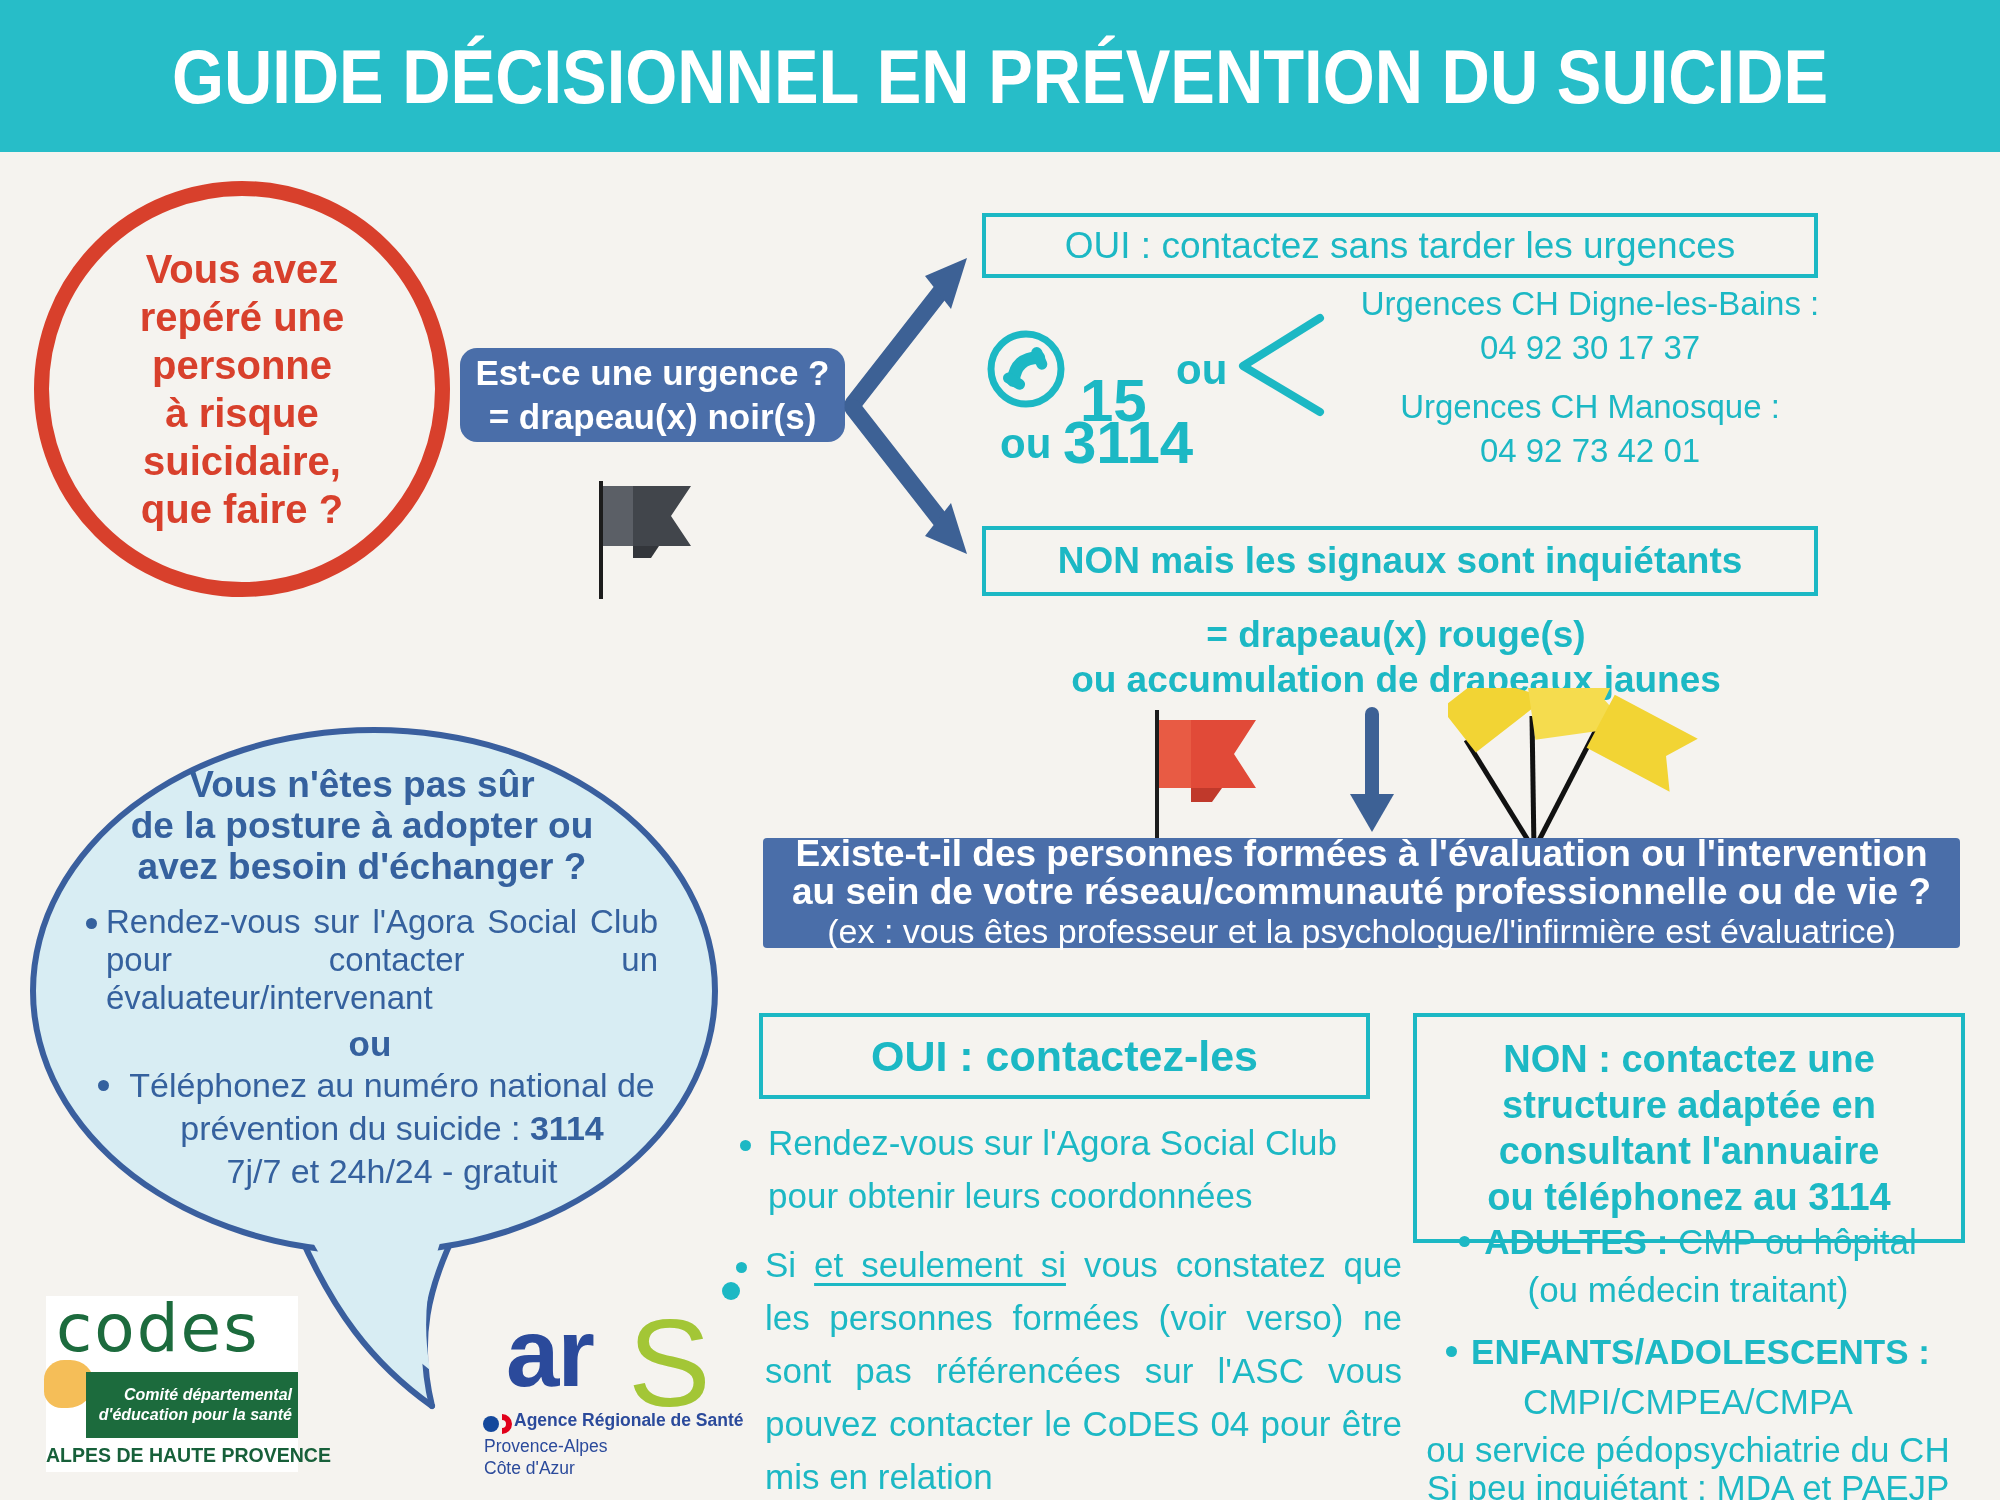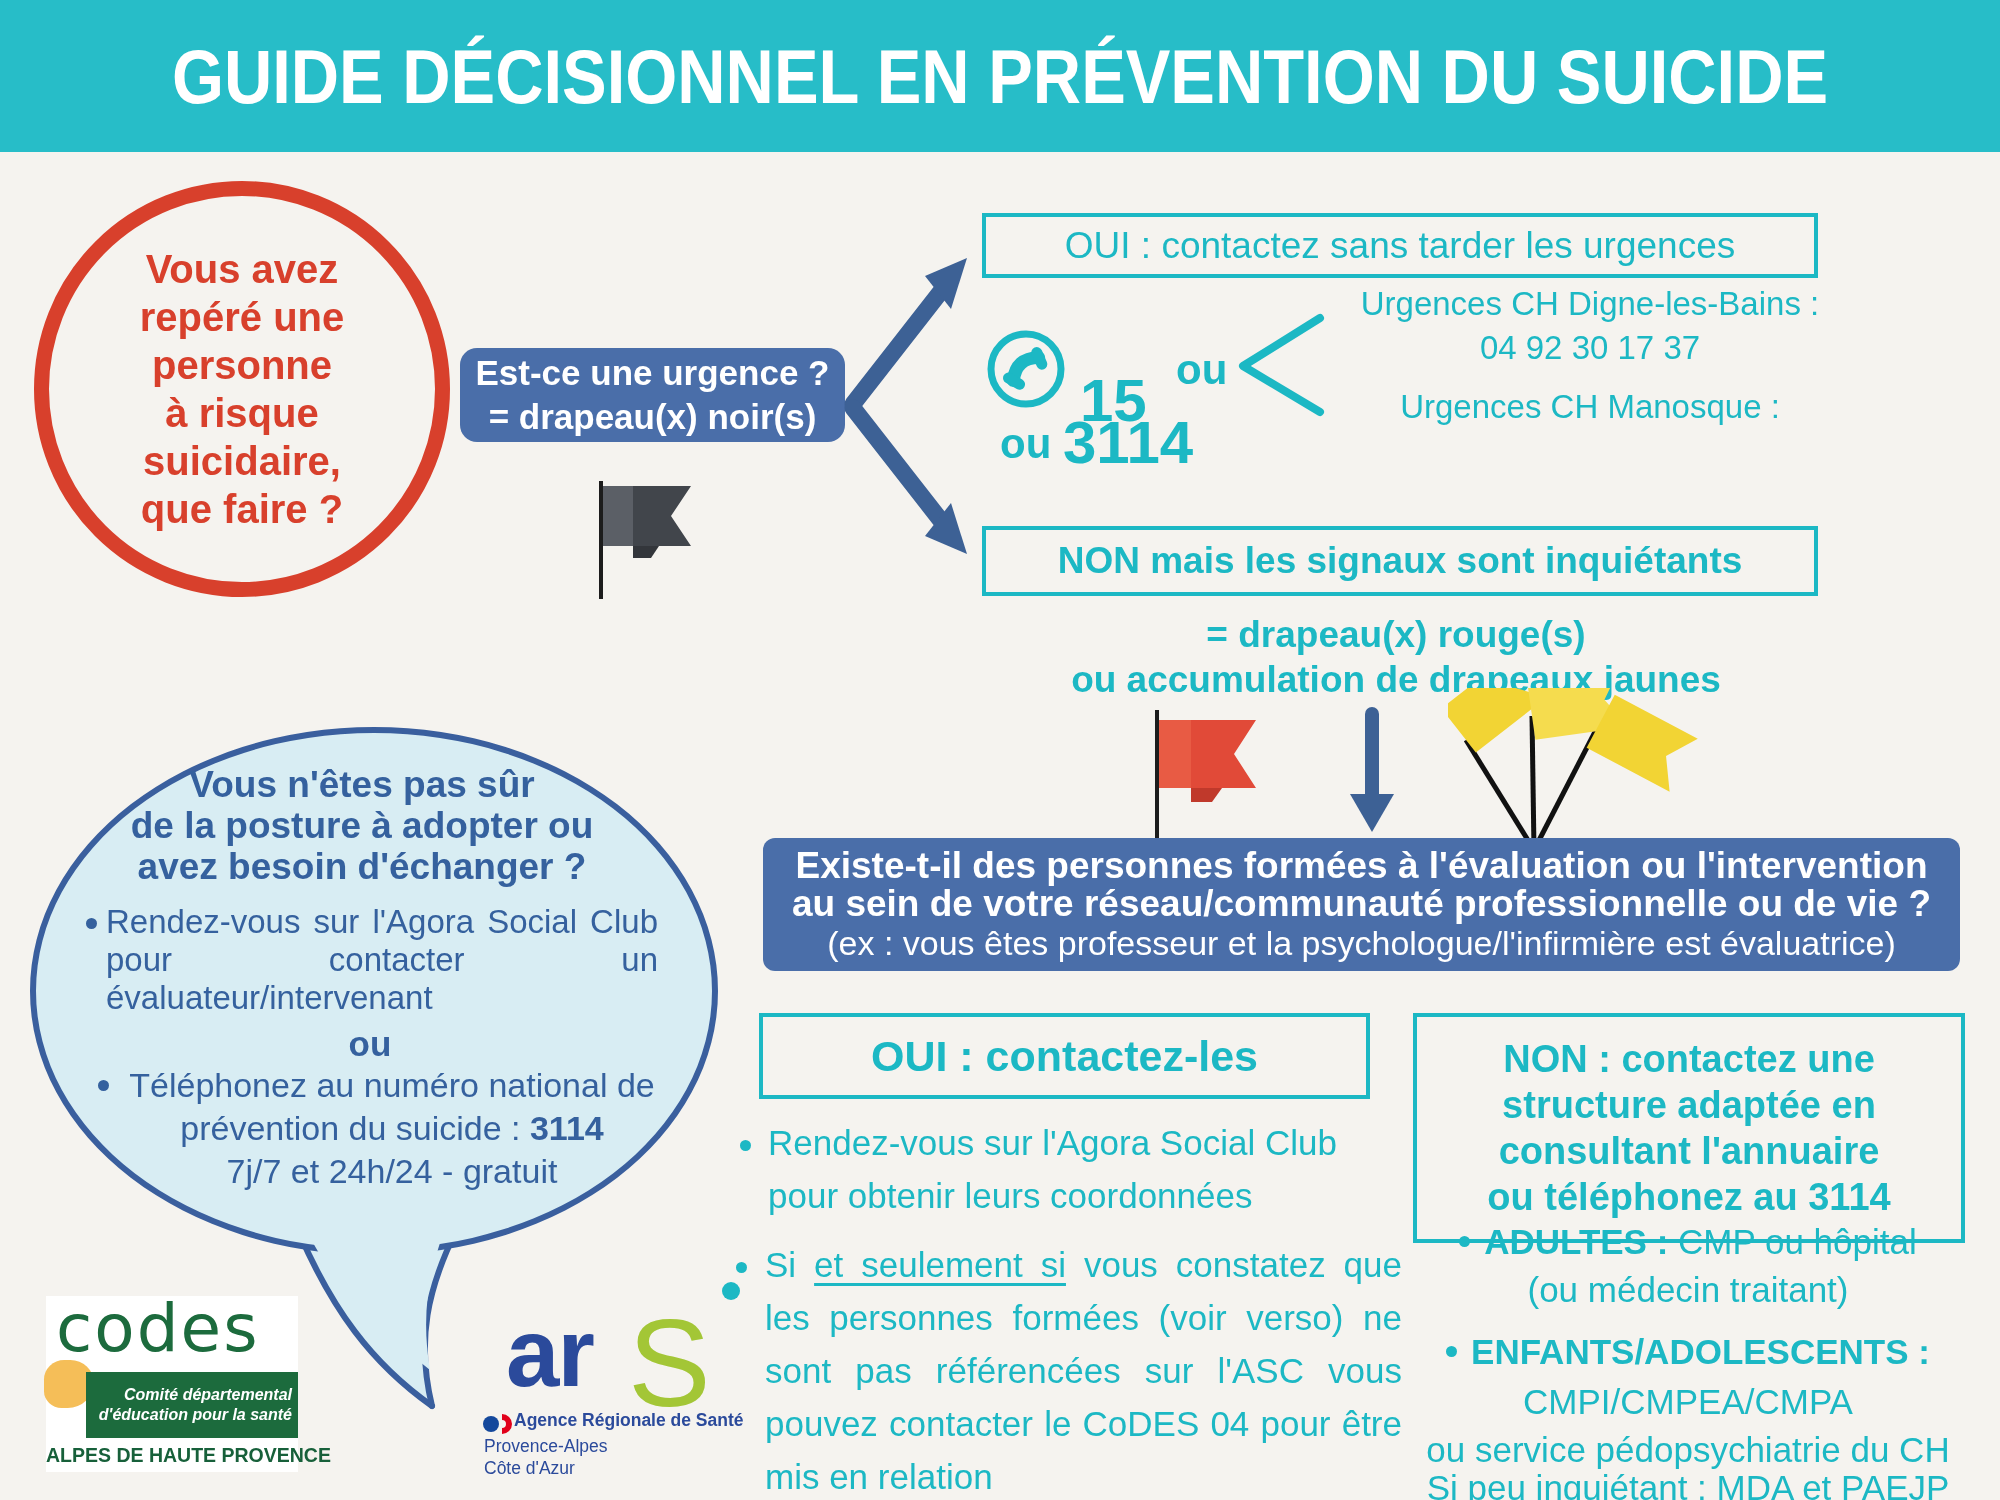--- a/index.html
+++ b/index.html
@@ -25,21 +25,21 @@
   .ouic-box span{color:#1CB8C4;font-weight:bold;font-size:43px;white-space:nowrap;}
   .nonc-box{left:1413px;top:1013px;width:544px;height:222px;flex-direction:column;}
   .nonc-box div{color:#1CB8C4;font-weight:bold;font-size:38px;line-height:46px;white-space:nowrap;}
   
   .teal{color:#1CB8C4;}
   .tnum{font-weight:bold;white-space:nowrap;}
   .hosp{left:1330px;top:282px;width:520px;text-align:center;color:#1CB8C4;font-size:33px;line-height:44px;}
   .hosp .hline{white-space:nowrap;}
   .sub-flags{left:982px;top:612px;width:828px;text-align:center;color:#1CB8C4;font-weight:bold;font-size:37px;line-height:45px;}
   
-  .formation-box{left:763px;top:838px;width:1197px;height:133px;background:#4A6EA9;border-radius:12px;display:flex;flex-direction:column;align-items:center;justify-content:center;}
+  .formation-box{left:763px;top:838px;width:1197px;height:110px;background:#4A6EA9;border-radius:4px;display:flex;flex-direction:column;align-items:center;justify-content:center;}
   .formation-box .fb-b{color:#fff;font-weight:bold;font-size:37px;line-height:38px;white-space:nowrap;}
   .formation-box .fb-l{color:#fff;font-weight:normal;font-size:34px;line-height:40px;white-space:nowrap;}
   
   .bubble{left:30px;top:727px;width:676px;height:516px;background:#D8EDF3;border:6px solid #3A5F9E;border-radius:50%;}
   .bub-title{left:72px;top:764px;width:580px;text-align:center;color:#35619E;font-weight:bold;font-size:37px;line-height:41px;}
   .bub-b1{left:106px;top:903px;width:552px;text-align:justify;color:#35619E;font-size:33px;line-height:38px;}
   .bub-ou{left:80px;top:1024px;width:580px;text-align:center;color:#35619E;font-weight:bold;font-size:35px;}
   .bub-b2{left:112px;top:1064px;width:560px;text-align:center;color:#35619E;font-size:34px;line-height:43px;}
   .dot{width:11px;height:11px;border-radius:50%;background:#35619E;}
   .tdot{width:11px;height:11px;border-radius:50%;background:#1CB8C4;}
@@ -115,20 +115,21 @@
   <span class="abs teal tnum" style="left:1080px;top:336px;font-size:60px;margin-top:30px;">15</span>
   <span class="abs teal tnum" style="left:1176px;top:346px;font-size:42px;">ou</span>
 
   <span class="abs teal tnum" style="left:1000px;top:420px;font-size:42px;">ou</span>
   <span class="abs teal tnum" style="left:1063px;top:408px;font-size:60px;">3114</span>
 
   <div class="abs hosp">
     <div class="hline">Urgences CH Digne-les-Bains :</div>
     <div class="hline">04 92 30 17 37</div>
     <div class="hline" style="margin-top:15px;">Urgences CH Manosque :</div>
+    <div class="hline">04 92 73 42 01</div>
   </div>
 
   <div class="abs teal-box non-box">
     <span><b>NON</b><span> mais les signaux sont inquiétants</span></span>
   </div>
   <div class="abs sub-flags">
     <div>= drapeau(x) rouge(s)</div>
     <div>ou accumulation de drapeaux jaunes</div>
   </div>
 

